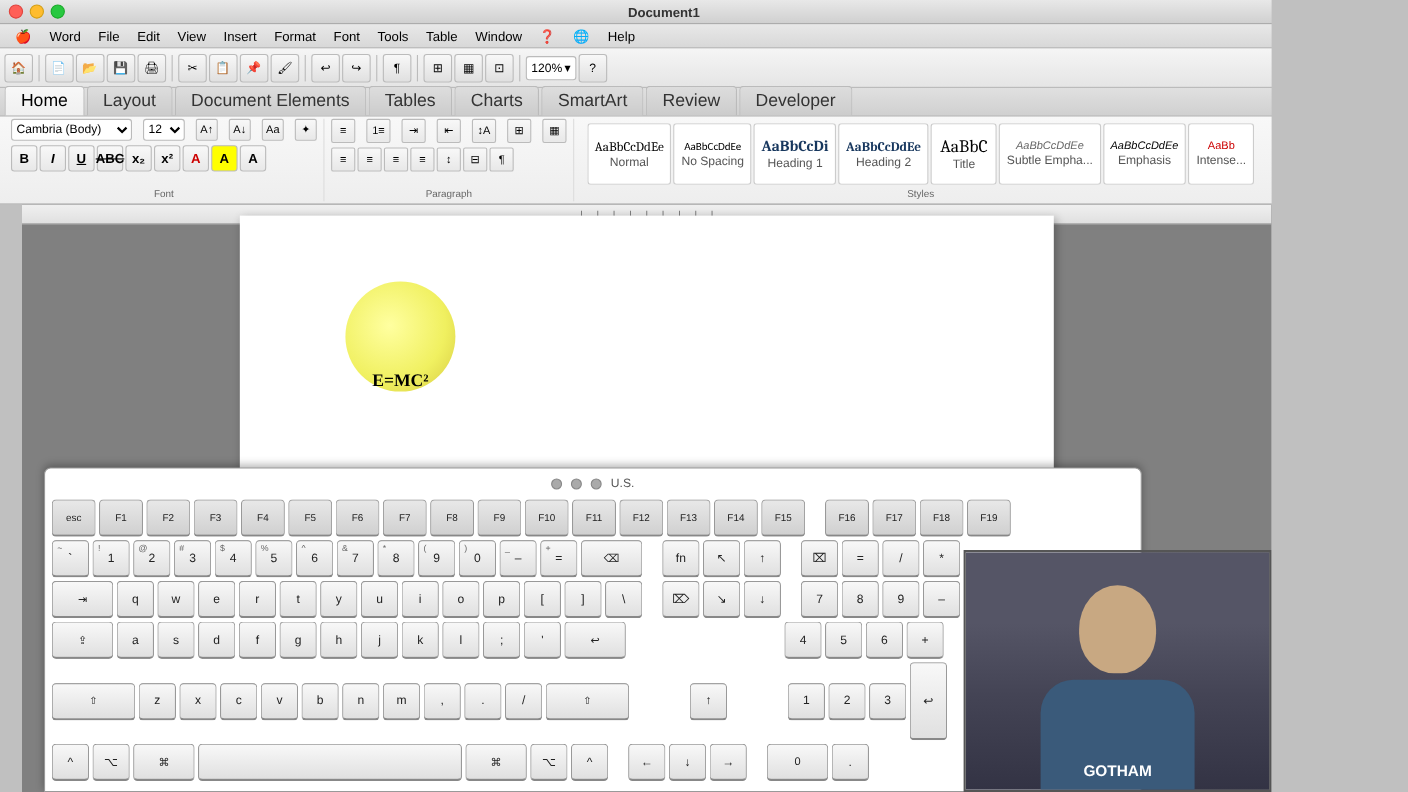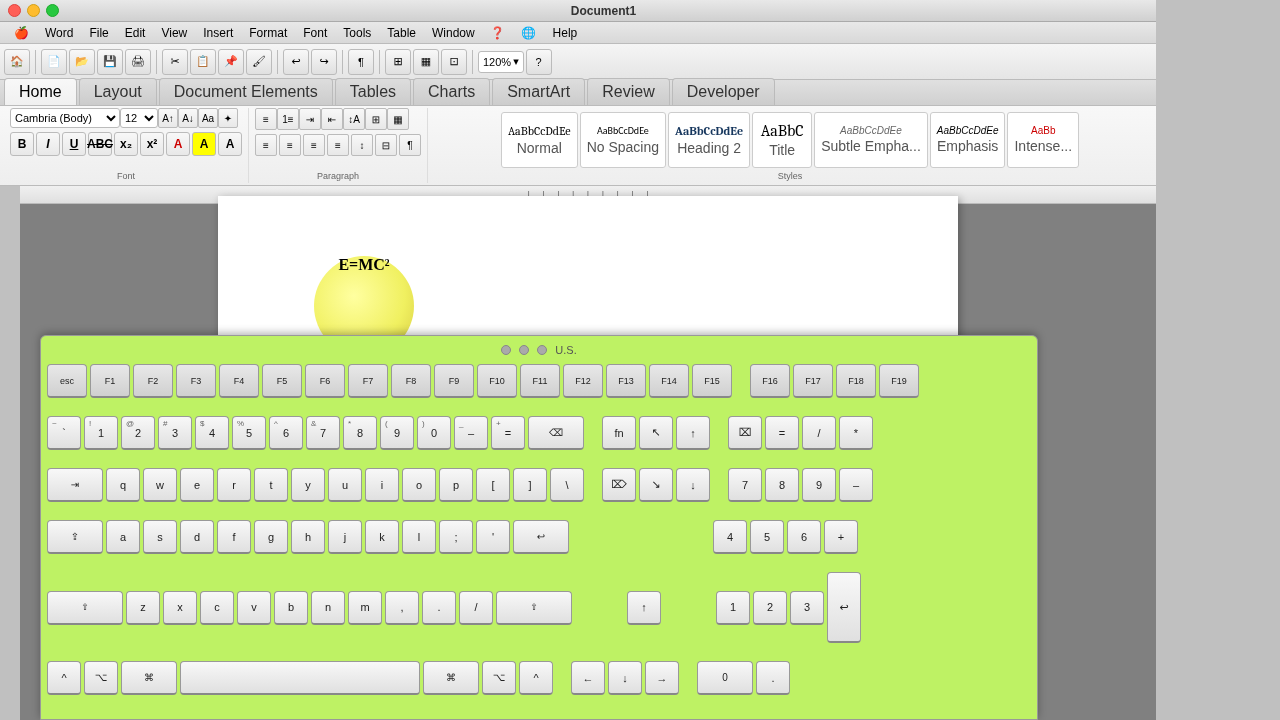--- a/index.html
+++ b/index.html
@@ -170,21 +170,21 @@
       align-items: center;
       justify-content: center;
       border: 1px solid #ccc;
       border-radius: 3px;
       background: white;
       padding: 2px 6px;
       cursor: pointer;
       min-width: 60px;
       height: 56px;
     }
-    .style-name { font-size: 14px; color: #555; margin-top: 2px; }
+    .style-name { font-size: 11px; color: #555; margin-top: 2px; }
     .style-preview-normal { font-size: 12px; font-family: Cambria; }
     .style-preview-nospace { font-size: 10px; font-family: Calibri; }
     .style-preview-h1 { font-size: 14px; font-family: Cambria; color: #17375e; font-weight: bold; }
     .style-preview-h2 { font-size: 12px; font-family: Cambria; color: #17375e; font-weight: bold; }
     .style-preview-title { font-size: 16px; font-family: Cambria; }
     .style-preview-subtitle { font-size: 10px; color: #888; }
     .style-preview-subtle { font-size: 10px; font-style: italic; color: #666; }
     #ruler {
       height: 18px;
       background: linear-gradient(to bottom, #e8e8e8, #d8d8d8);
@@ -211,54 +211,54 @@
     
     #formula-circle {
       position: absolute;
       top: 60px;
       left: 96px;
       width: 100px;
       height: 100px;
       border-radius: 50%;
       background: radial-gradient(circle at 40% 40%, #ffffa0, #f0f060 60%, #d4c840);
       display: flex;
-      align-items: flex-start;
+      align-items: flex-end;
       justify-content: center;
       font-size: 16px;
       font-weight: bold;
       font-family: 'Times New Roman', serif;
     }
 
     
     #keyboard-overlay {
       position: absolute;
       bottom: 0;
       left: 20px;
       width: 998px;
-      background: #bef264;
+      background: #ffffff;
       border: 1px solid #999;
       border-radius: 6px 6px 0 0;
       padding: 4px 6px 6px;
       box-shadow: 0 -2px 8px rgba(0,0,0,0.3);
       text-align: center;
     }
     .kbd-top-bar {
       display: flex;
       justify-content: center;
       align-items: center;
       height: 20px;
       margin-bottom: 4px;
       gap: 8px;
     }
     .kbd-dot { width: 10px; height: 10px; border-radius: 50%; background: #aaa; border: 1px solid #888; }
     .kbd-layout { font-size: 11px; color: #555; }
     .kbd-row {
       display: flex;
       gap: 3px;
-      margin-bottom: 18px;
+      margin-bottom: 3px;
       align-items: center;
     }
     .k {
       background: linear-gradient(to bottom, #f8f8f8, #e0e0e0);
       border: 1px solid #999;
       border-bottom: 2px solid #888;
       border-radius: 4px;
       height: 34px;
       min-width: 34px;
       display: flex;
@@ -328,21 +328,21 @@
       display: flex;
       flex: 1;
       position: relative;
       overflow: hidden;
     }
     #left-sidebar {
       width: 20px;
       background: #c0c0c0;
     }
 
-    .ribbon-row1 { display: flex; gap: 0; align-items: center; }
+    .ribbon-row1 { display: flex; gap: 10px; align-items: center; }
     .ribbon-row2 { display: flex; gap: 2px; align-items: center; margin-top: 1px; }
 
     .underline-btn { text-decoration: underline; }
     .strike-btn { text-decoration: line-through; }
 
     .para-btn {
       width: 22px; height: 22px;
       border: 1px solid #bbb;
       border-radius: 2px;
       background: linear-gradient(to bottom, #f8f8f8, #e8e8e8);
@@ -482,20 +482,24 @@
         <div class="styles-area">
           <div class="style-item">
             <span class="style-preview-normal">AaBbCcDdEe</span>
             <span class="style-name">Normal</span>
           </div>
           <div class="style-item">
             <span class="style-preview-nospace">AaBbCcDdEe</span>
             <span class="style-name">No Spacing</span>
           </div>
           <div class="style-item">
+            <span class="style-preview-h1">AaBbCcDi</span>
+            <span class="style-name">Heading 1</span>
+          </div>
+          <div class="style-item">
             <span class="style-preview-h2">AaBbCcDdEe</span>
             <span class="style-name">Heading 2</span>
           </div>
           <div class="style-item">
             <span class="style-preview-title">AaBbC</span>
             <span class="style-name">Title</span>
           </div>
           <div class="style-item">
             <span class="style-preview-subtle">AaBbCcDdEe</span>
             <span class="style-name">Subtle Empha...</span>
@@ -713,17 +717,25 @@
           <div style="width:12px;"></div>
           <div class="k">←</div>
           <div class="k">↓</div>
           <div class="k">→</div>
           <div style="width:12px;"></div>
           <div class="k wide-2">0</div>
           <div class="k">.</div>
         </div>
       </div>
 
+      <div id="webcam">
+        <div class="webcam-person">
+          <div class="person-head"></div>
+          <div class="person-body">
+            <div style="position:absolute; bottom:10px; left:50%; transform:translateX(-50%); color:white; font-size:14px; font-weight:bold; font-family: Arial;">GOTHAM</div>
+          </div>
+        </div>
+      </div>
 
     </div>
   </div>
 
 </div>
 
 </body></html>

